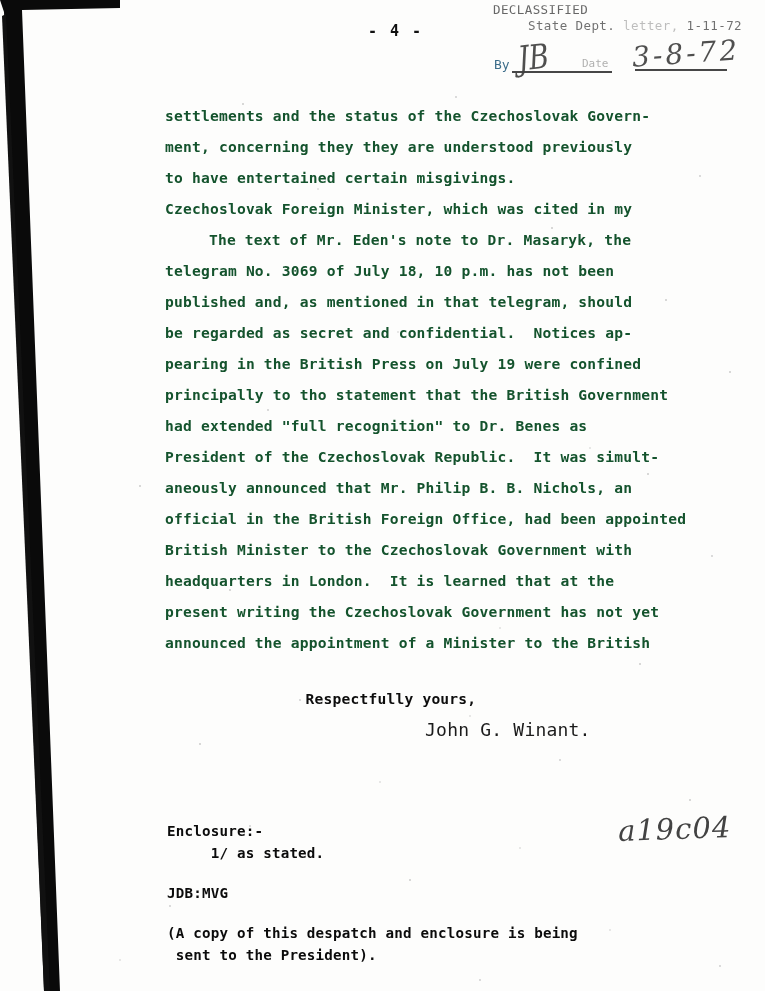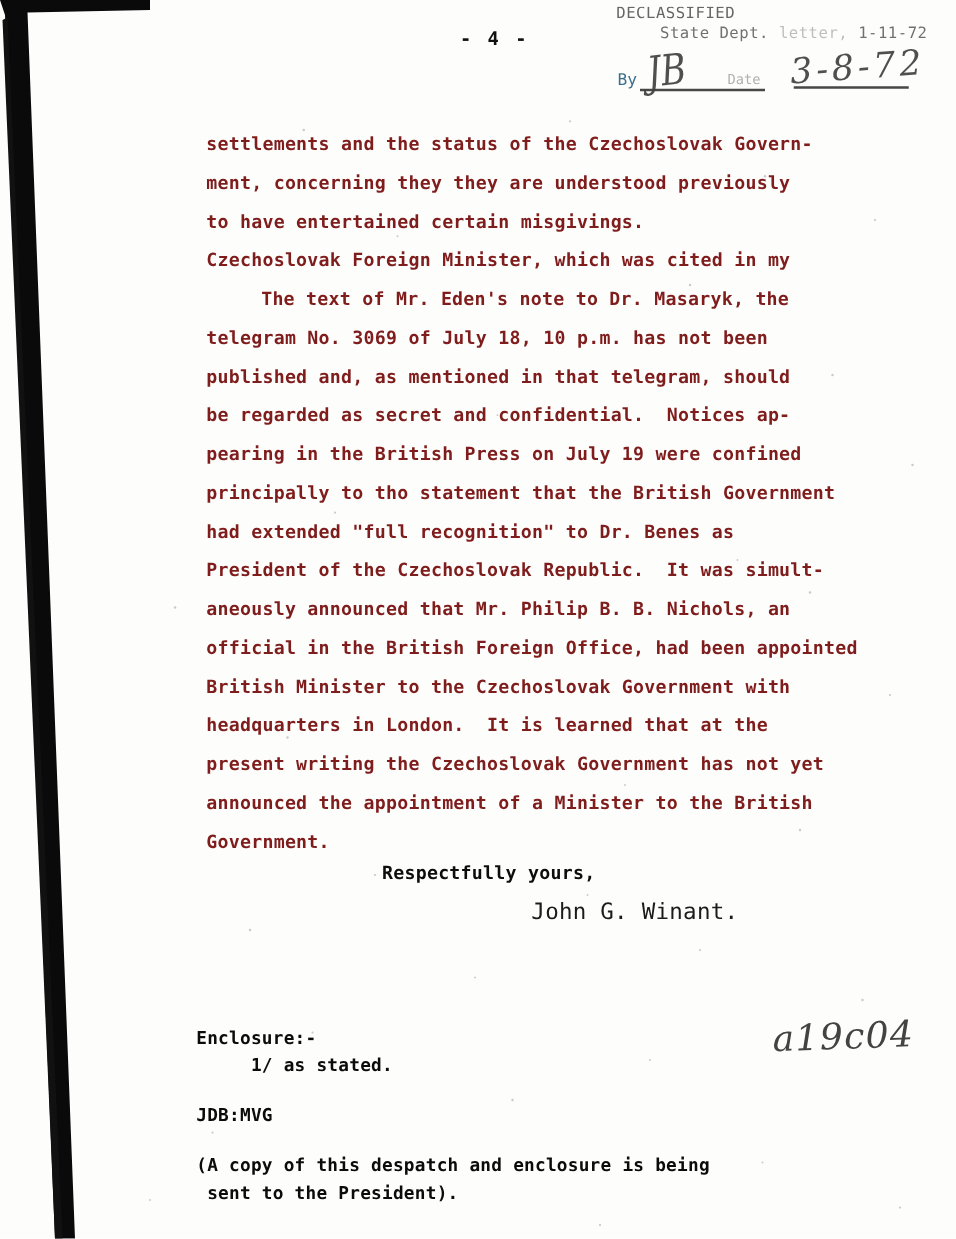--- a/index.html
+++ b/index.html
@@ -136,21 +136,21 @@
     top: 100px;
     width: 560px;
   }
   .tline {
     font-size: 14.6px;
     line-height: 31px;
     height: 31px;
     letter-spacing: 0.2px;
     font-weight: bold;
     white-space: pre;
-    color: #7f1d1d;
+    color: #14532d;
   }
   .tline.indent { text-indent: 5ch; }
 
   
   #closing {
     position: absolute;
     left: 165px;
     top: 683px;
     width: 560px;
   }
@@ -170,21 +170,21 @@
     font-weight: normal;
     white-space: pre;
     text-indent: 24ch;
     letter-spacing: 0.2px;
     color: #1b1b1b;
   }
 
   
   #footer-notes {
     position: absolute;
-    left: 157px;
+    left: 167px;
     top: 820px;
     width: 520px;
   }
   #footer-notes .fline {
     font-size: 14.2px;
     line-height: 22px;
     font-weight: bold;
     white-space: pre;
     letter-spacing: 0.2px;
     color: #0b0b0b;
@@ -281,21 +281,20 @@
       <div class="tline">pearing in the British Press on July 19 were confined</div>
       <div class="tline">principally to tho statement that the British Government</div>
       <div class="tline">had extended "full recognition" to Dr. Benes as</div>
       <div class="tline">President of the Czechoslovak Republic.  It was simult-</div>
       <div class="tline">aneously announced that Mr. Philip B. B. Nichols, an</div>
       <div class="tline">official in the British Foreign Office, had been appointed</div>
       <div class="tline">British Minister to the Czechoslovak Government with</div>
       <div class="tline">headquarters in London.  It is learned that at the</div>
       <div class="tline">present writing the Czechoslovak Government has not yet</div>
       <div class="tline">announced the appointment of a Minister to the British</div>
-      <div class="tline">Government.</div>
     </div>
 
   <div id="closing">
     <div class="close-line">Respectfully yours,</div>
     <div class="signer-line">John G. Winant.</div>
   </div>
 
   <div id="footer-notes">
     <div class="fline">Enclosure:-</div>
     <div class="fline">     1/ as stated.</div>

